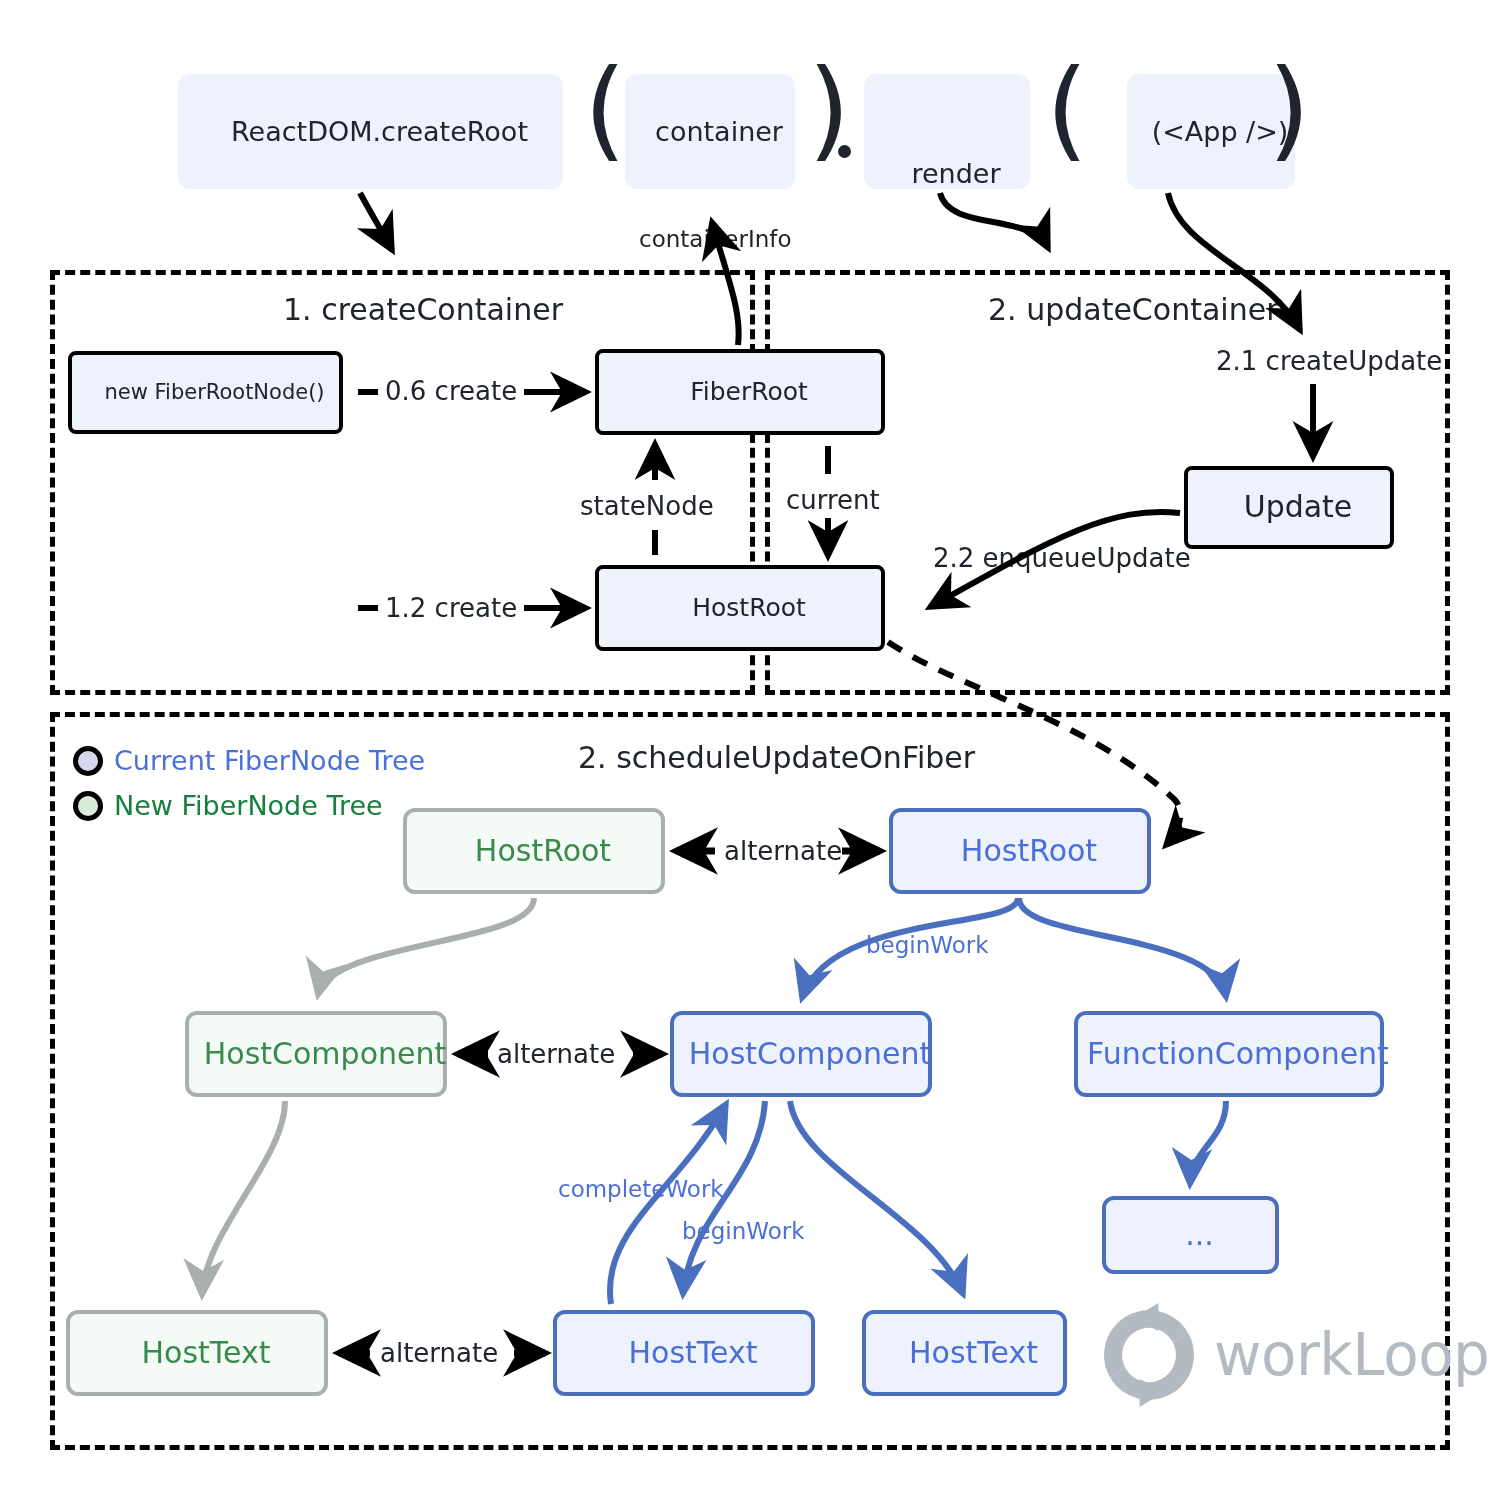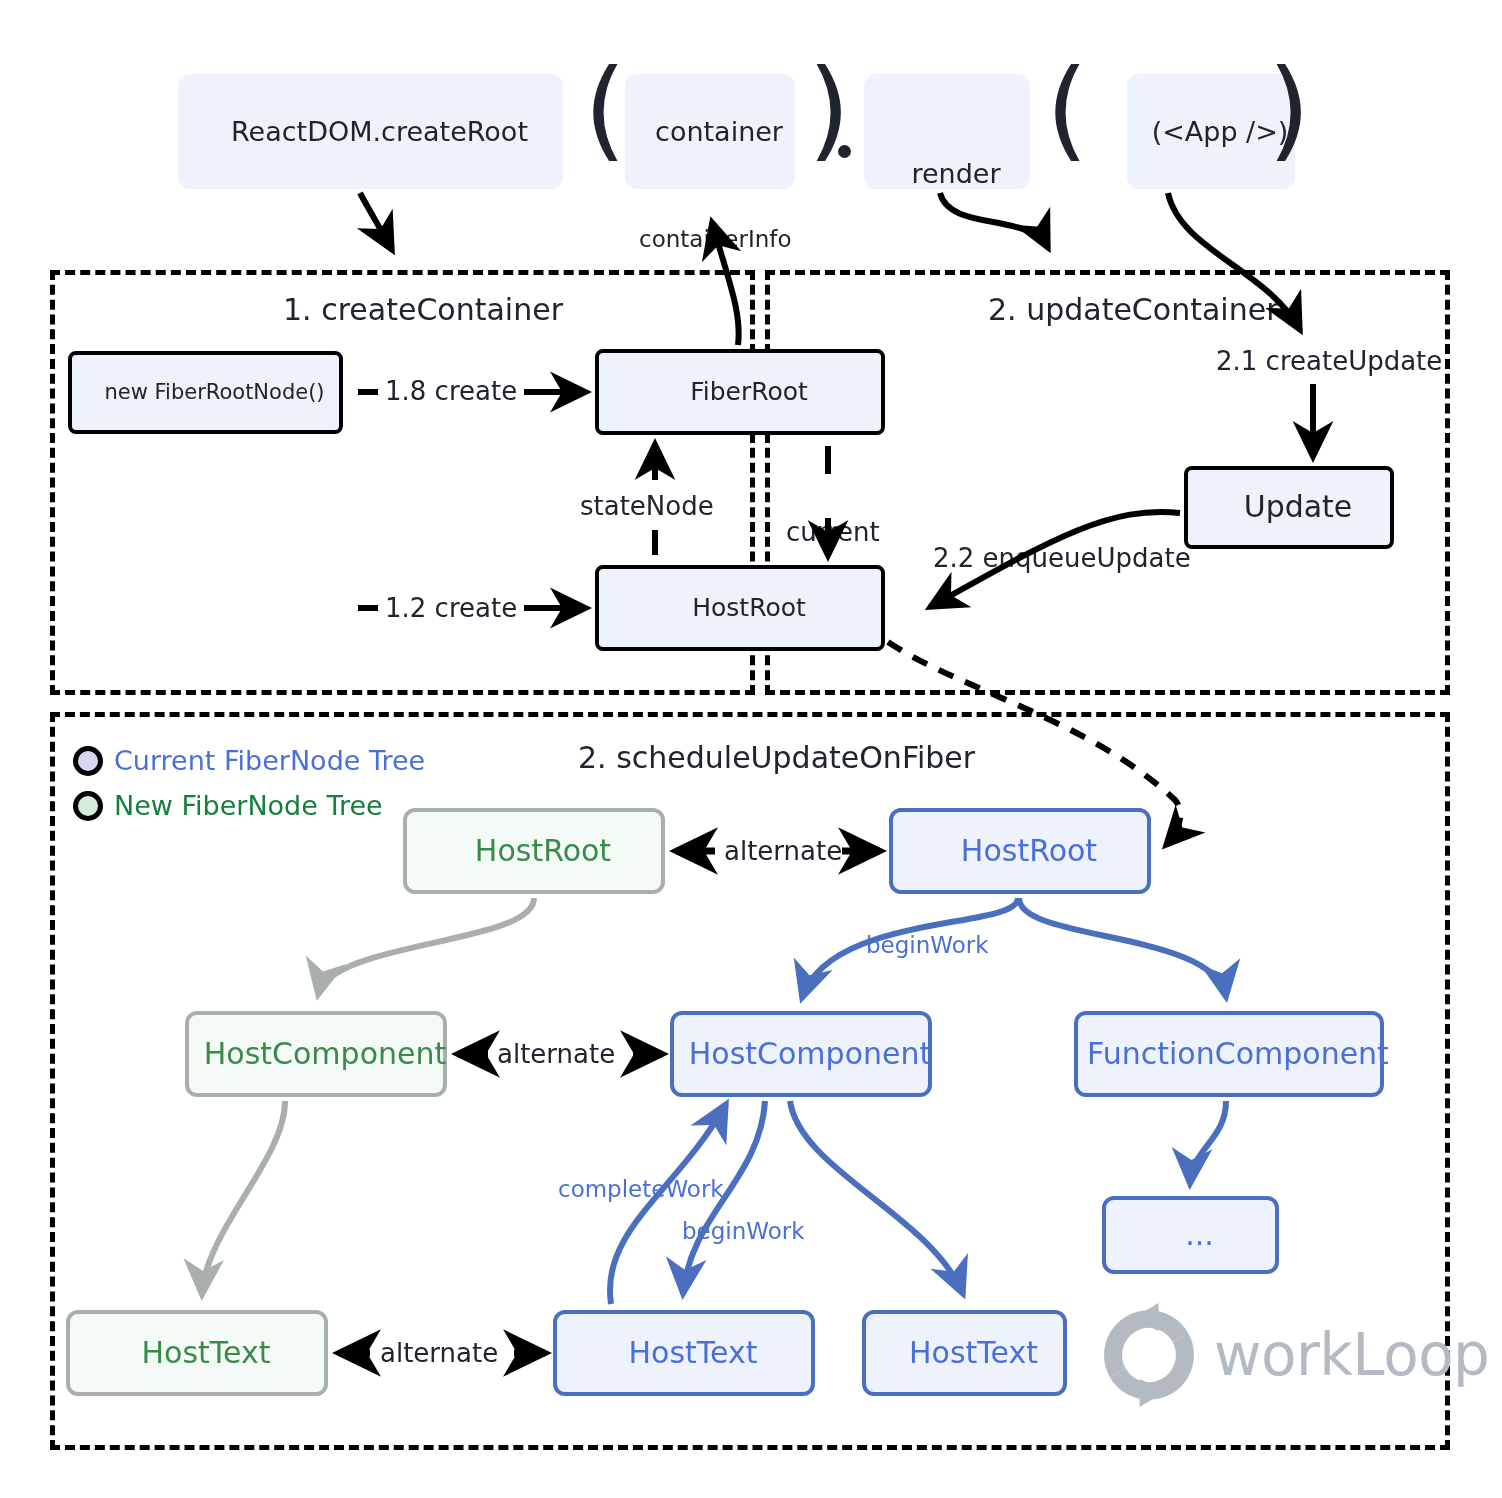--- a/index.html
+++ b/index.html
@@ -98,24 +98,24 @@
     <span>new FiberRootNode()</span>
   </div>
 
   <div class="box hard-box md" style="left:595px;top:349px;width:290px;height:86px;">
     <span>FiberRoot</span>
   </div>
   <div class="box hard-box md" style="left:595px;top:565px;width:290px;height:86px;">
     <span>HostRoot</span>
   </div>
 
-  <div class="lbl lbl-dark" style="left:385px;top:378px;">1.8 create</div>
+  <div class="lbl lbl-dark" style="left:385px;top:378px;">0.6 create</div>
   <div class="lbl lbl-dark" style="left:385px;top:595px;">1.2 create</div>
   <div class="lbl lbl-dark" style="left:580px;top:493px;">stateNode</div>
-  <div class="lbl lbl-dark" style="left:786px;top:487px;margin-top:32px;">current</div>
+  <div class="lbl lbl-dark" style="left:786px;top:487px;">current</div>
 
   <div class="box hard-box lg" style="left:1184px;top:466px;width:210px;height:83px;">
     <span>Update</span>
   </div>
   <div class="lbl lbl-dark" style="left:1216px;top:348px;">2.1 createUpdate</div>
   <div class="lbl lbl-dark" style="left:933px;top:545px;">2.2 enqueueUpdate</div>
 
   <div class="section" style="left:50px;top:712px;width:1400px;height:738px;"></div>
   <div class="section-title" style="left:578px;top:740px;">2. scheduleUpdateOnFiber</div>
 

